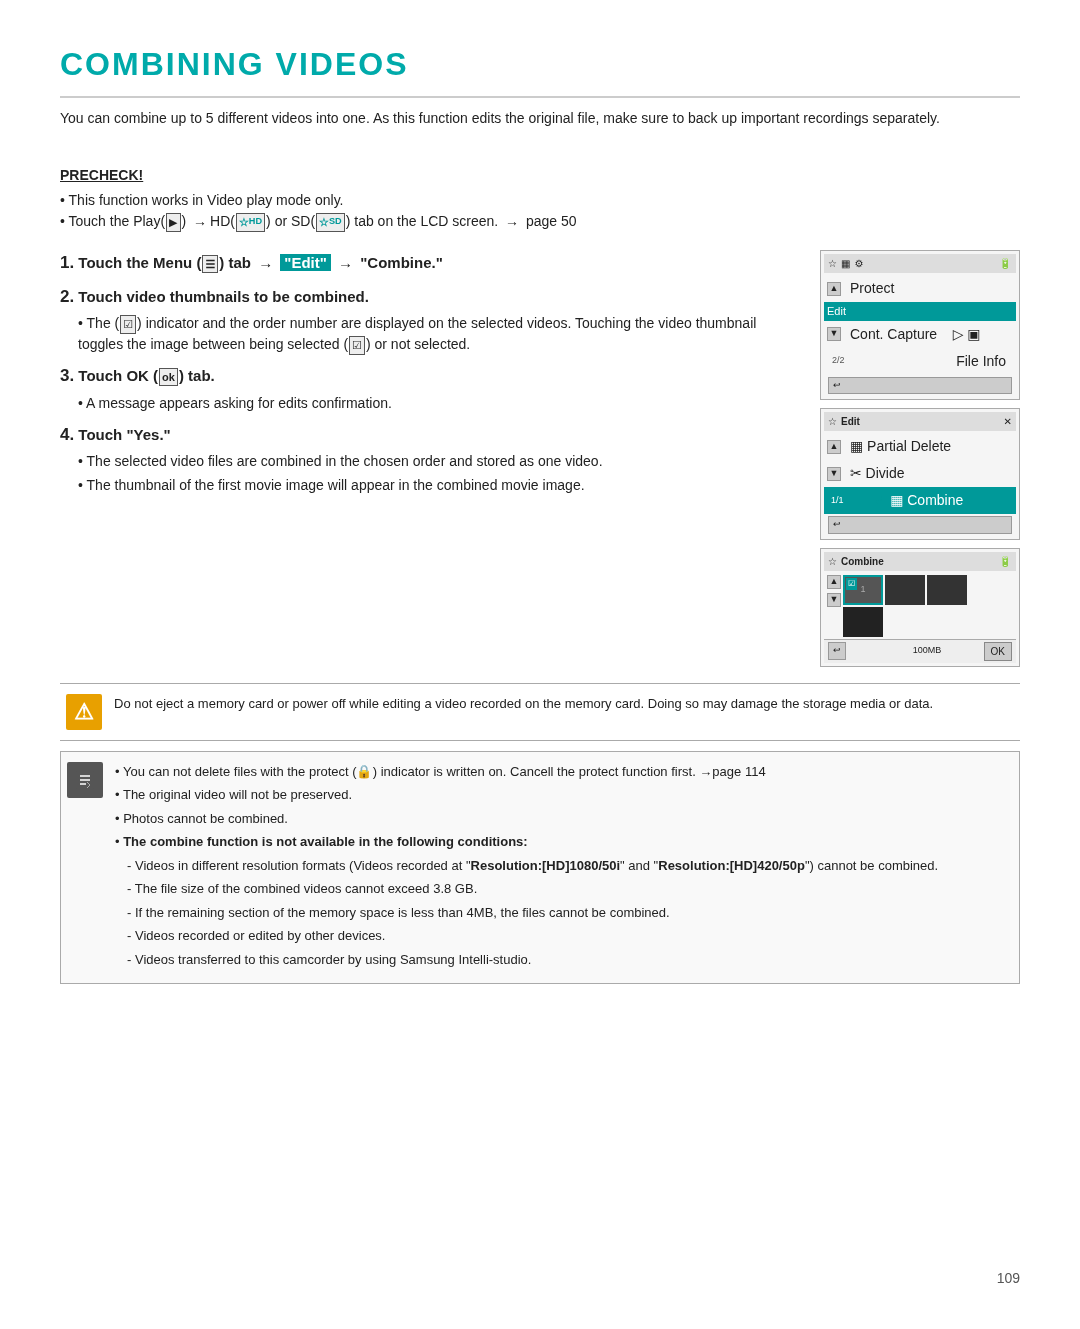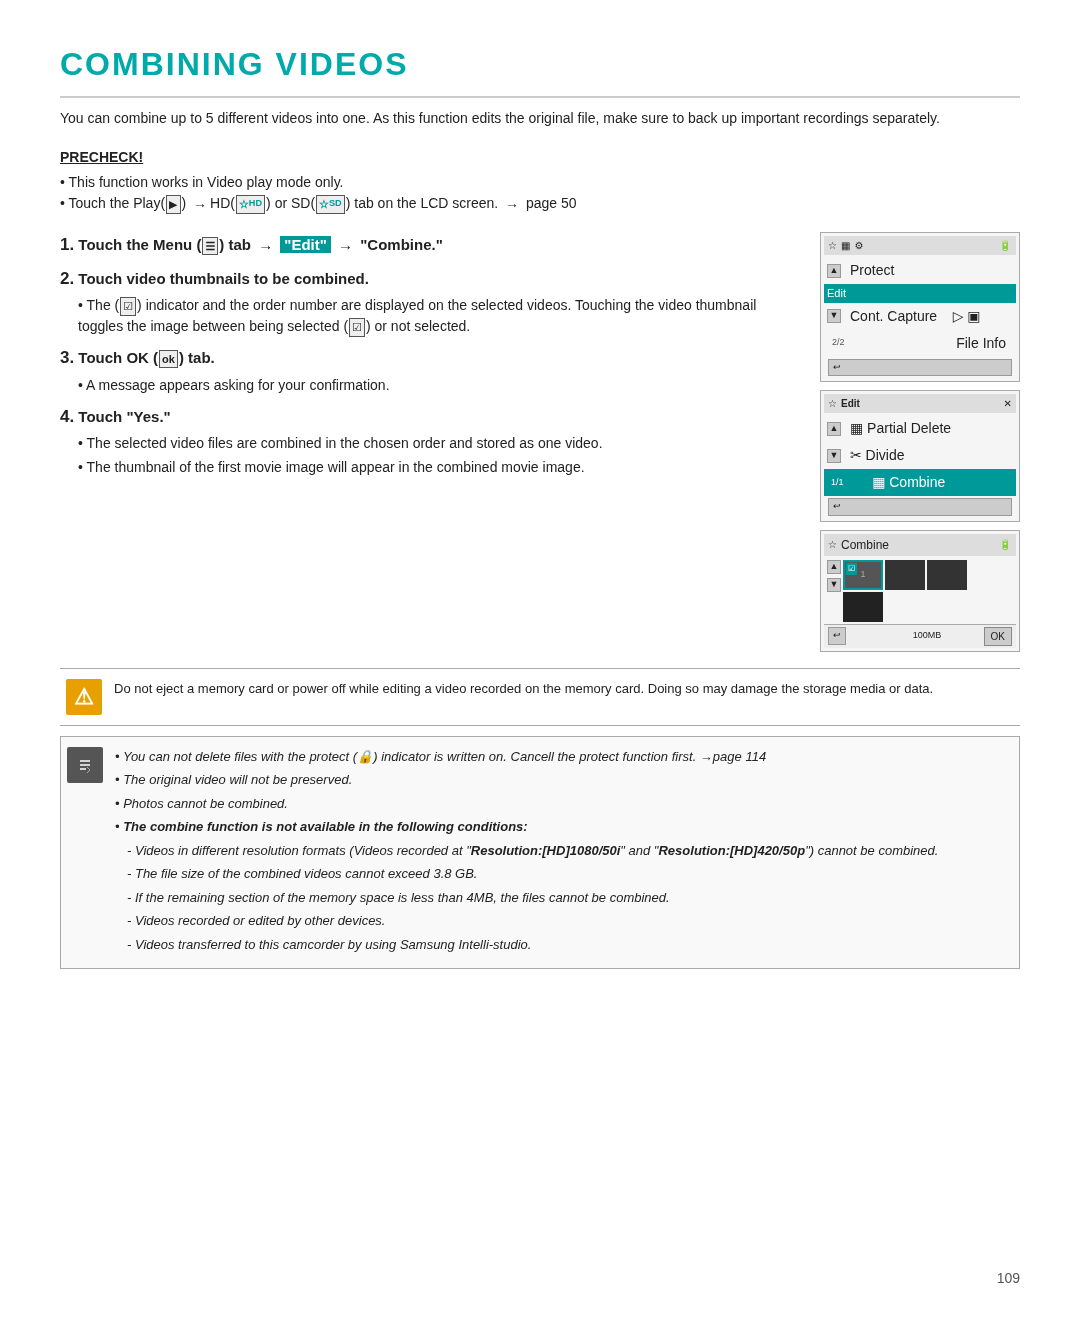--- a/index.html
+++ b/index.html
@@ -21,21 +21,21 @@
       color: #00AAAA;
       letter-spacing: 2px;
       text-transform: uppercase;
       border-bottom: 2px solid #ccc;
       padding-bottom: 8px;
       margin-bottom: 10px;
     }
 
     .intro-text {
       font-size: 14px;
-      margin-bottom: 18px;
+      margin-bottom: 36px;
       color: #222;
     }
 
     
     .precheck-label {
       font-weight: 900;
       text-decoration: underline;
       font-size: 14px;
       margin-bottom: 4px;
     }
@@ -221,21 +221,20 @@
       color: #fff;
       border-radius: 2px;
     }
     .note-list {
       list-style: none;
       padding: 0;
       font-size: 13px;
     }
     .note-list li {
       margin-bottom: 4px;
-      font-style: italic;
     }
     .note-list li::before {
       content: "• ";
     }
     .note-list li.no-bullet::before {
       content: "- ";
       padding-left: 12px;
     }
     .page-number {
       position: absolute;
@@ -300,21 +299,21 @@
         <li>The (<span class="icon-inline">☑</span>) indicator and the order number are displayed on the selected videos. Touching the video thumbnail toggles the image between being selected (<span class="icon-inline">☑</span>) or not selected.</li>
       </ul>
     </div>
 
     <div class="step">
       <div class="step-header">
         <span class="step-number">3.</span>
         Touch <strong>OK</strong> (<span class="icon-inline">ok</span>) tab.
       </div>
       <ul class="step-list">
-        <li>A message appears asking for your confirmation.</li>
+        <li>A message appears asking for edits confirmation.</li>
       </ul>
     </div>
 
     <div class="step">
       <div class="step-header">
         <span class="step-number">4.</span>
         Touch "<strong>Yes.</strong>"
       </div>
       <ul class="step-list">
         <li>The selected video files are combined in the chosen order and stored as one video.</li>
@@ -368,36 +367,36 @@
         <span class="ui-close-btn">✕</span>
       </div>
       <div style="display:flex; align-items:center; gap:3px; padding:2px 3px;">
         <div class="ui-arrow-btn">▲</div>
         <div class="ui-menu-item">▦ Partial Delete</div>
       </div>
       <div style="display:flex; align-items:center; gap:3px; padding:2px 3px;">
         <div class="ui-arrow-btn">▼</div>
         <div class="ui-menu-item">✂ Divide</div>
       </div>
-      <div style="display:flex; align-items:center; gap:3px; padding:2px 3px; background:#009999; color:#fff;">
+      <div style="display:flex; align-items:center; gap:21px; padding:2px 3px; background:#009999; color:#fff;">
         <span class="ui-fraction" style="color:#fff;">1/1</span>
         <div class="ui-menu-item ui-row-highlight" style="background:transparent;">
           <span class="ui-checkmark">✓</span> ▦ Combine
         </div>
       </div>
       <div style="padding:2px 4px;">
         <div class="ui-back-btn">↩</div>
       </div>
     </div>
 
     <div class="ui-panel">
       <div class="ui-panel-header">
         <div class="ui-panel-icon-row">
           <span>☆</span>
-          <span style="font-weight:normal;font-size:12px;">Combine</span>
+          <span style="font-weight:bold;font-size:10px;">Combine</span>
         </div>
         <span>🔋</span>
       </div>
 
       <div style="display:flex; gap:2px; padding:2px 3px;">
         <div style="display:flex; flex-direction:column; gap:4px;">
           <div class="ui-arrow-btn">▲</div>
           <div class="ui-arrow-btn">▼</div>
         </div>
         <div style="display:grid; grid-template-columns:repeat(3,40px); grid-template-rows:repeat(2,30px); gap:2px;">

